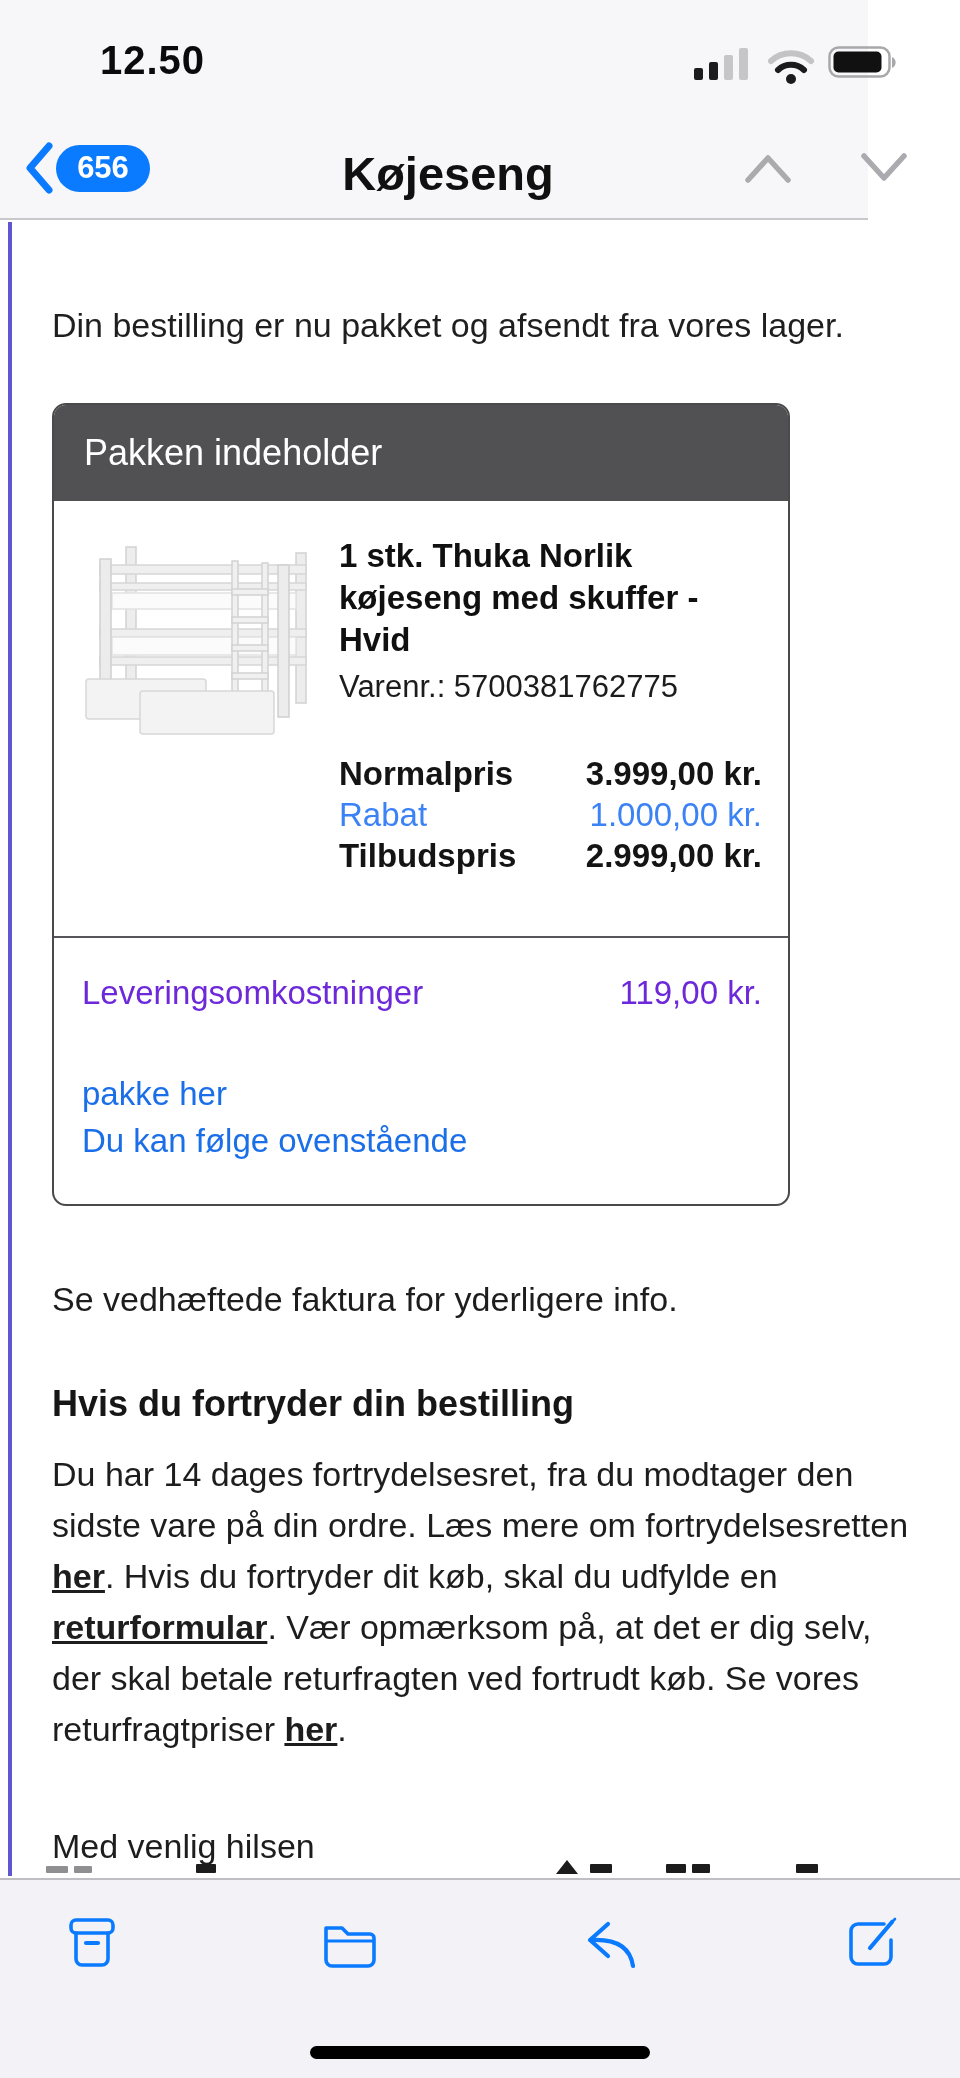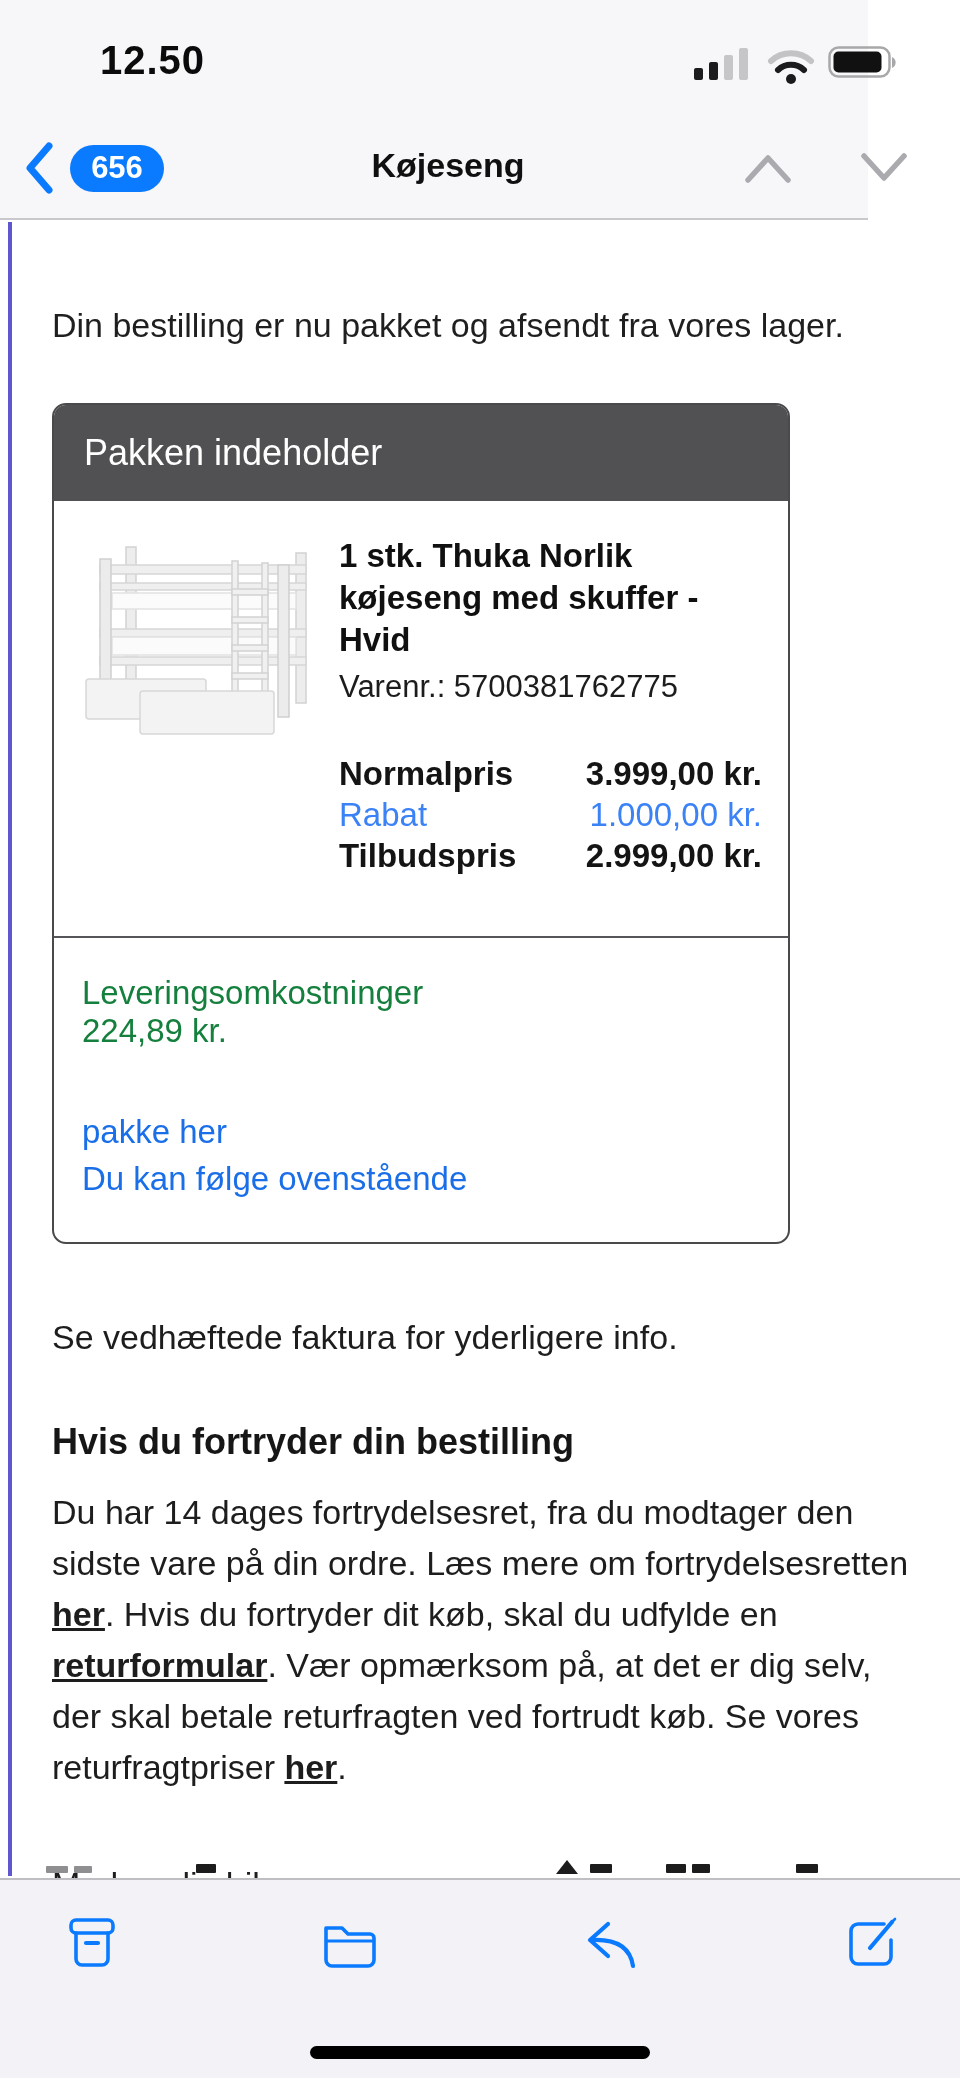--- a/index.html
+++ b/index.html
@@ -17,30 +17,30 @@
   .time {
     position:absolute; left:100px; top:38px; font-size:40px; font-weight:bold;
     color:#0b0b0c; letter-spacing:1px;
   }
   .sig-svg   { position:absolute; left:694px; top:46px; }
   .wifi-svg  { position:absolute; left:766px; top:47px; }
   .batt-svg  { position:absolute; left:828px; top:46px; }
 
   .back-group {
     position:absolute; left:22px; top:140px; display:flex; align-items:center;
-    gap:14px; cursor:pointer;
+    cursor:pointer;
   }
   .badge {
     min-width:62px; padding:0 16px; height:47px; border-radius:24px;
     background:#0a7aff; color:#fff; font-size:31px; font-weight:bold;
     display:flex; align-items:center; justify-content:center;
   }
   .nav-title {
     position:absolute; left:0; right:0; top:146px; text-align:center;
-    font-size:34px; font-weight:bold; color:#101010;margin-left:28px;
+    font-size:47px; font-weight:bold; color:#101010;margin-left:28px;
   }
   .nav-chev { position:absolute; top:148px; cursor:pointer; }
   .nav-chev.up   { left:742px; }
   .nav-chev.down { left:858px; }
 
   
   .content {
     position:absolute; top:222px; left:0; width:960px; height:1656px;
     background:#fff; padding:46px 34px 0 52px; box-sizing:border-box; overflow:hidden;
   }
@@ -58,21 +58,21 @@
   .bed-img { width:245px; height:205px; flex:none; }
   .pinfo   { flex:1; padding-top:4px; }
   .ptitle  { font-size:33px; font-weight:bold; line-height:42px; color:#101010; }
   .sku     { font-size:31px; margin-top:8px; color:#1c1c1c; }
   .prices  { margin-top:48px; }
   .prow    { display:flex; justify-content:space-between; line-height:41px; font-size:33px; }
   .prow.b  { font-weight:bold; color:#141414; }
   .prow.r  { color:#3b82f6;align-items:flex-end; }
   .hdiv    { border-top:2px solid #56565a; }
   .totals  { padding:36px 26px 40px 28px; }
-  .drow    { display:flex; justify-content:space-between; font-size:33px; color:#15803d;flex-direction:column; }
+  .drow    { display:flex; justify-content:space-between; font-size:33px; color:#6d28d9; }
   .track   { margin-top:58px; font-size:33px; line-height:47px; color:#1a6fe8; cursor:pointer; }
 
   .invoice  { margin:74px 0 0; font-size:34px; color:#1d1d1d; }
   .cancel-h { margin:64px 0 0; font-size:36px; font-weight:bold; color:#161616; }
   .cancel-p { margin:24px 0 0; font-size:34px; line-height:51px; color:#1d1d1d; }
   .inline-link { font-weight:bold; text-decoration:underline; cursor:pointer; }
   .signoff      { margin-top:72px; font-size:34px; color:#1d1d1d; }
 
   
   .fragments { position:absolute; left:0; top:1860px; width:960px; height:16px; }
@@ -197,21 +197,21 @@
             </div>
           </div>
         </div>
       </div>
 
       <div class="hdiv"></div>
 
       <div class="totals">
         <div class="drow">
           <span>Leveringsomkostninger</span>
-          <span>224,89 kr.</span>
+          <span>119,00 kr.</span>
         </div>
         <div class="track">
           <div>pakke her</div>
           <div>Du kan følge ovenstående</div>
         </div>
       </div>
     </div>
 
     <p class="invoice">Se vedhæftede faktura for yderligere info.</p>
 

